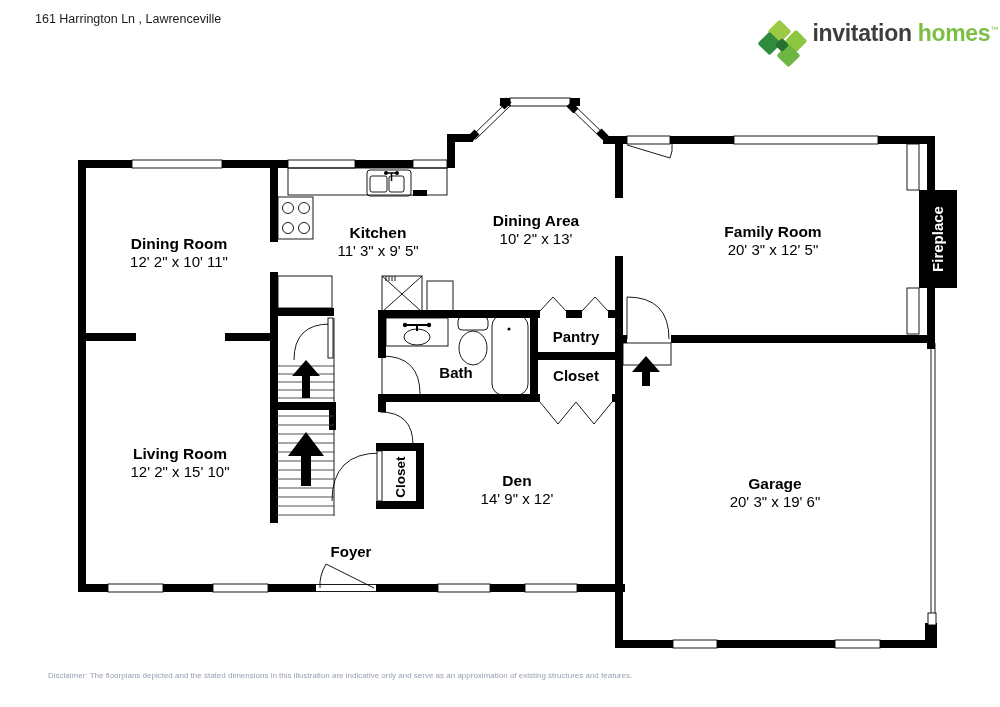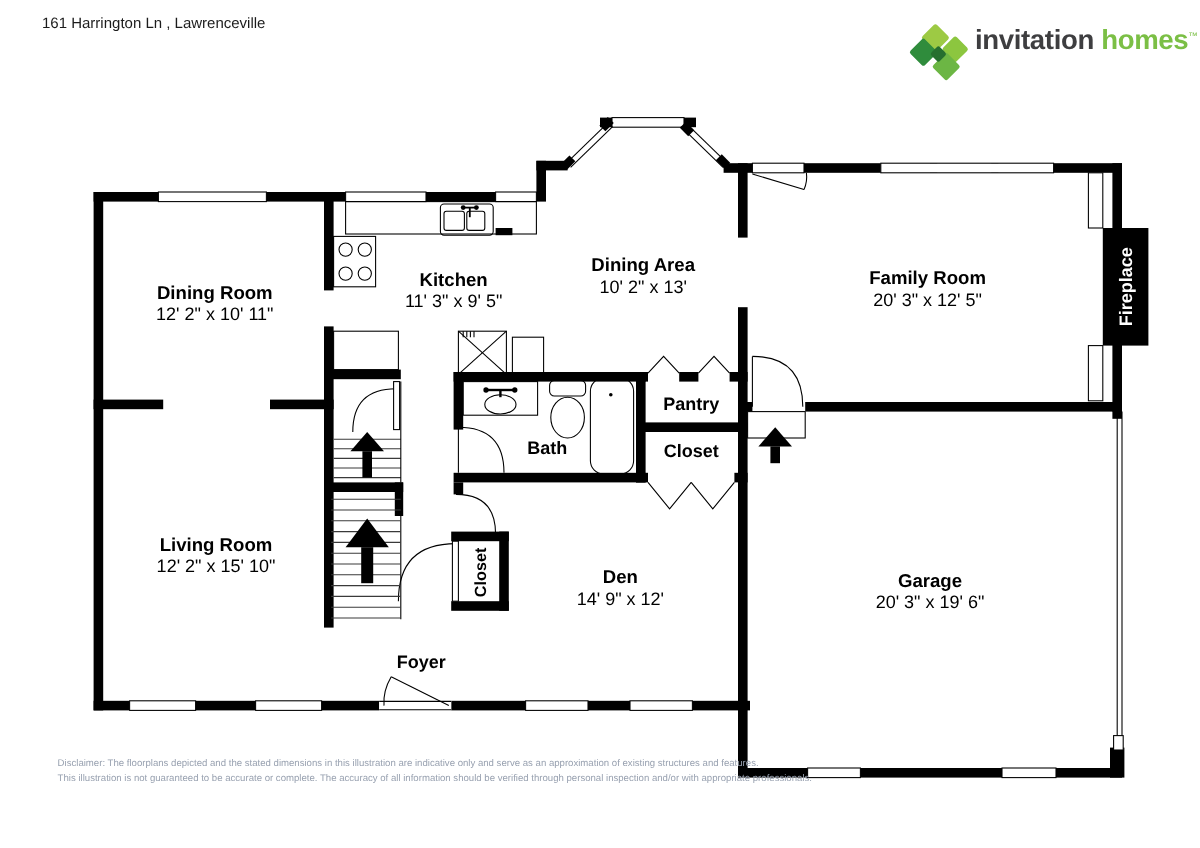--- a/index.html
+++ b/index.html
@@ -13,21 +13,21 @@
   .logo-mark span{position:absolute;display:block;transform:rotate(45deg);border-radius:2px;}
   .d0{width:17px;height:17px;left:13px;top:3px;}
   .d1{width:16px;height:16px;left:30px;top:13px;}
   .d2{width:17px;height:17px;left:3px;top:15px;}
   .d3{width:17px;height:17px;left:22px;top:27px;}
   .d4{width:10px;height:10px;left:19px;top:20px;}
   .logo-text{font-size:23px;font-weight:700;letter-spacing:-0.3px;white-space:nowrap;}
   .logo-text .gap{display:inline-block;width:6px;}
   .logo-text sup{font-size:8px;font-weight:400;}
   
-  .foot{position:absolute;left:28px;top:629px;font-size:8px;line-height:13px;color:#98a1b0;}
+  .foot{position:absolute;left:28px;top:669px;font-size:8px;line-height:13px;color:#98a1b0;}
   
   svg{position:absolute;left:0;top:0;}
   .w{fill:#000;stroke:none;}
   .win{fill:#fff;stroke:#000;stroke-width:0.9;}
   .gapw{fill:#fff;stroke:none;}
   .thin{fill:none;stroke:#000;stroke-width:0.9;}
   .thinf{fill:#fff;stroke:#000;stroke-width:0.9;}
   .tread{stroke:#3a3a3a;stroke-width:0.9;}
   .arc{fill:none;stroke:#000;stroke-width:0.9;}
   .blk{fill:#000;}
@@ -298,16 +298,15 @@
       <text class="sl" x="556" y="381">Closet</text>
       <text class="sl" x="436" y="378">Bath</text>
       <text class="sl" x="331" y="557">Foyer</text>
       <text class="slv" transform="rotate(-90 380 477)" x="380" y="482">Closet</text>
       <text class="fp" transform="rotate(-90 918 239)" x="918" y="244">Fireplace</text>
     </g>
   </svg>
 
   <div class="foot">
     <div>Disclaimer: The floorplans depicted and the stated dimensions in this illustration are indicative only and serve as an approximation of existing structures and features.</div>
-    <div>This illustration is not guaranteed to be accurate or complete. The accuracy of all information should be verified through personal inspection and/or with appropriate professionals.</div>
   </div>
 
 </div>
 
 </body></html>

